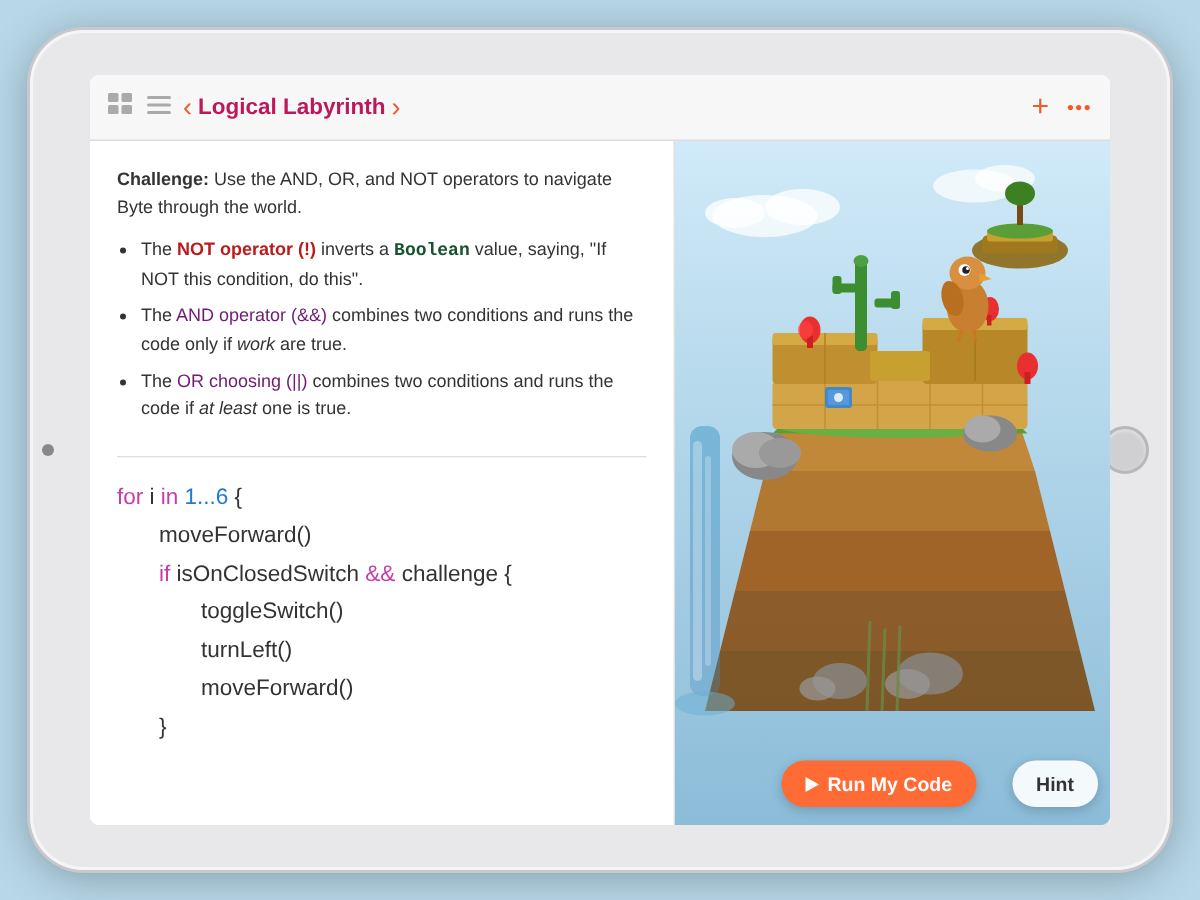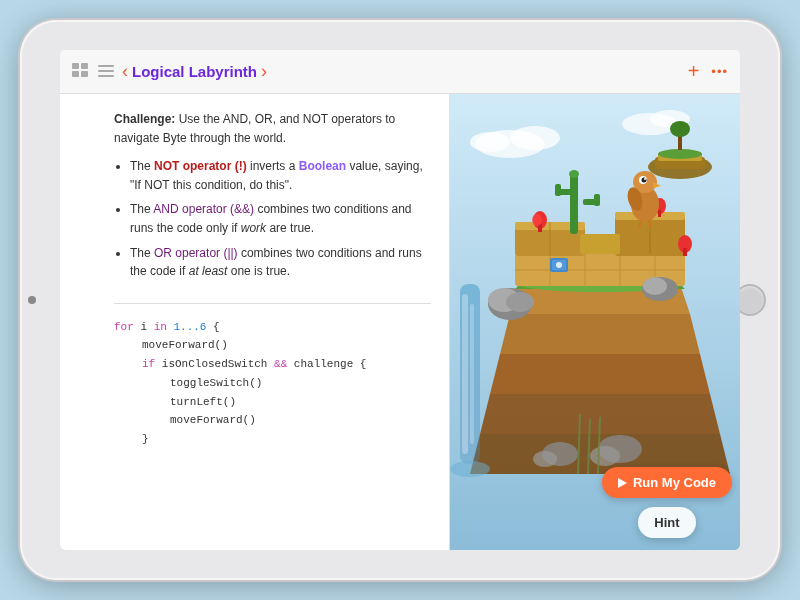--- a/index.html
+++ b/index.html
@@ -95,21 +95,21 @@
     }
 
     .toolbar-nav .chevron {
       color: #f05a28;
       font-size: 16px;
     }
 
     .toolbar-title {
       font-size: 15px;
       font-weight: 600;
-      color: #6d28d9;
+      color: #be185d;
     }
 
     .toolbar-spacer { flex: 1; }
 
     .toolbar-actions {
       display: flex;
       align-items: center;
       gap: 12px;
       color: #f05a28;
       font-size: 16px;
@@ -123,21 +123,20 @@
     }
 
     
     .left-panel {
       width: 390px;
       flex-shrink: 0;
       display: flex;
       flex-direction: column;
       overflow: hidden;
       border-right: 1px solid #e0e0e0;
-      padding-left: 36px;
     }
 
     .instructions {
       padding: 16px 18px 12px;
       font-size: 12px;
       line-height: 1.55;
       color: #333;
       overflow-y: auto;
       flex-shrink: 0;
     }
@@ -150,35 +149,35 @@
       margin: 6px 0 10px 16px;
     }
 
     .instructions li {
       margin-bottom: 6px;
     }
 
     .bold { font-weight: 700; }
 
     .highlight-red { color: #b91c1c; font-weight: 600; }
-    .highlight-blue { color: #8b5cf6; font-weight: 600; }
+    .highlight-blue { color: #14532d; font-weight: 600; font-family: Liberation Mono, monospace; }
     .highlight-orange { color: #701a75; font-weight: 400; }
 
     .divider {
       height: 1px;
       background: #ddd;
       margin: 0 18px;
     }
 
     
     .code-editor {
       flex: 1;
       padding: 14px 18px;
-      font-family: Liberation Mono, monospace;
-      font-size: 11px;
+      font-family: Liberation Sans, sans-serif;
+      font-size: 15px;
       line-height: 1.7;
       color: #333;
       background: #fff;
       overflow-y: auto;
     }
 
     .code-keyword { color: #c43da8; font-weight: 500; }
     .code-number { color: #1c7cd5; }
     .code-indent-1 { padding-left: 28px; display: block; }
     .code-indent-2 { padding-left: 56px; display: block; }
@@ -207,22 +206,21 @@
       height: 100%;
     }
 
     
     .game-buttons {
       position: absolute;
       bottom: 12px;
       right: 8px;
       display: flex;
       align-items: center;
-      gap: 9px;
-      flex-direction: column;
+      gap: 24px;
     }
 
     .btn-run {
       background: #ff6b35;
       color: white;
       border: none;
       border-radius: 20px;
       padding: 8px 16px;
       font-size: 13px;
       font-weight: 600;
@@ -307,21 +305,21 @@
 
 
           <ul>
             <li>
               The <span class="highlight-red">NOT operator (!)</span> inverts a <span class="highlight-blue">Boolean</span> value, saying, "If NOT this condition, do this".
             </li>
             <li>
               The <span class="highlight-orange">AND operator (&amp;&amp;)</span> combines two conditions and runs the code only if <em>work</em> are true.
             </li>
             <li>
-              The <span class="highlight-orange">OR operator (||)</span> combines two conditions and runs the code if <em>at least</em> one is true.
+              The <span class="highlight-orange">OR choosing (||)</span> combines two conditions and runs the code if <em>at least</em> one is true.
             </li>
           </ul>
 
         </div>
 
         <div class="divider"></div>
 
         <div class="code-editor">
           <span class="code-line">
             <span class="code-keyword">for</span>

